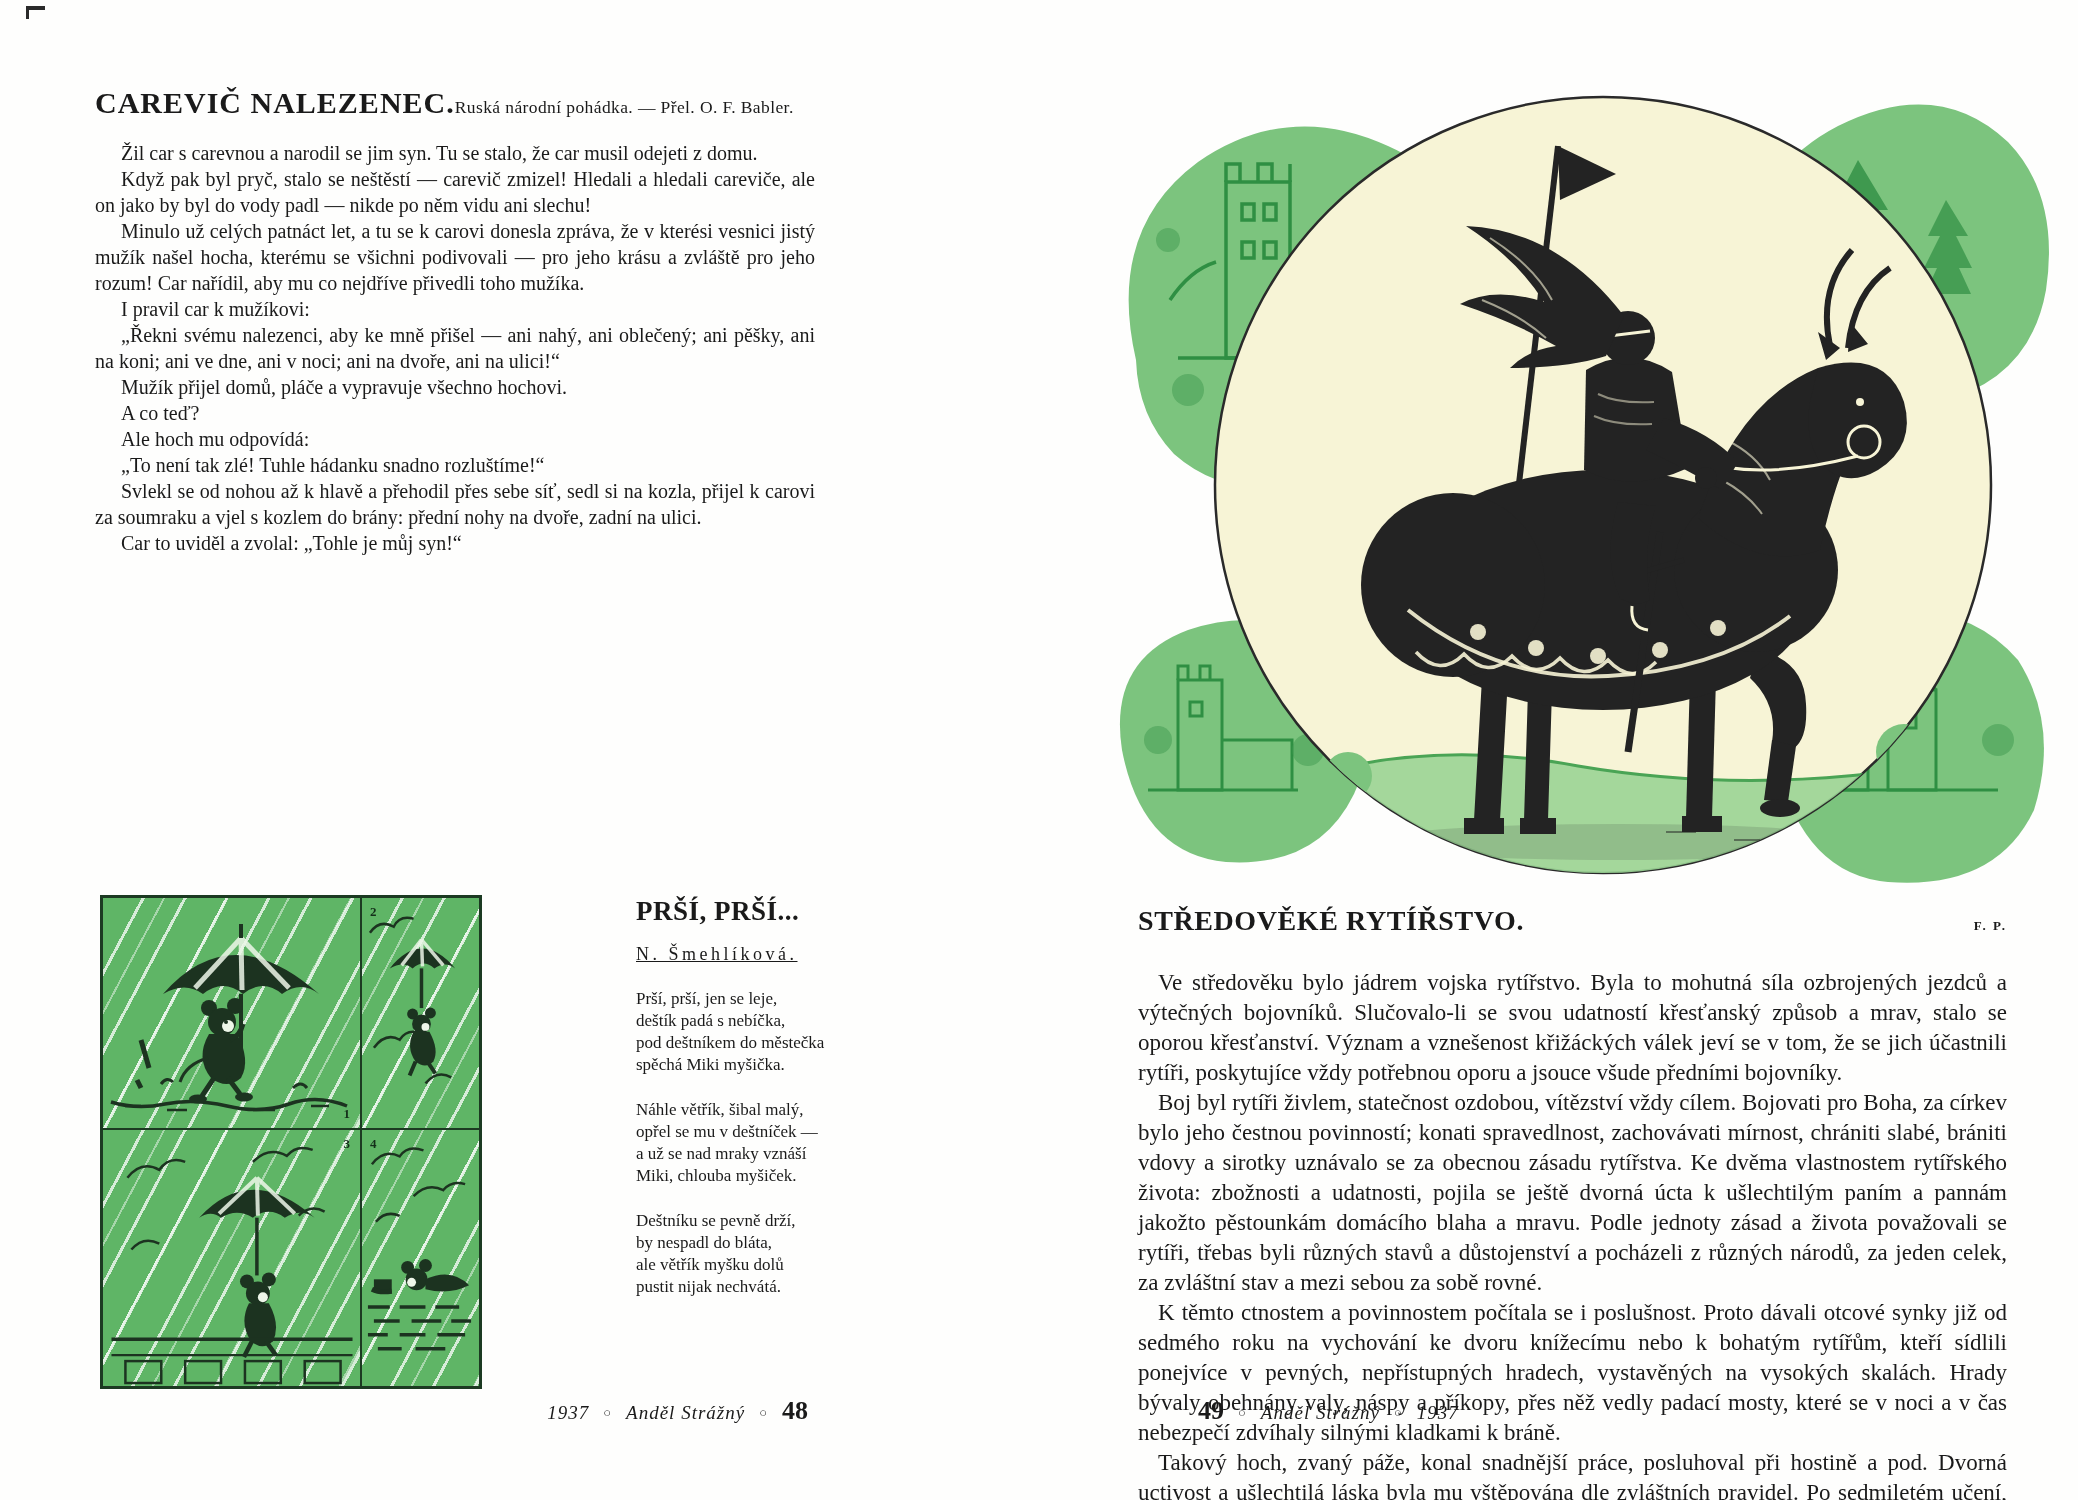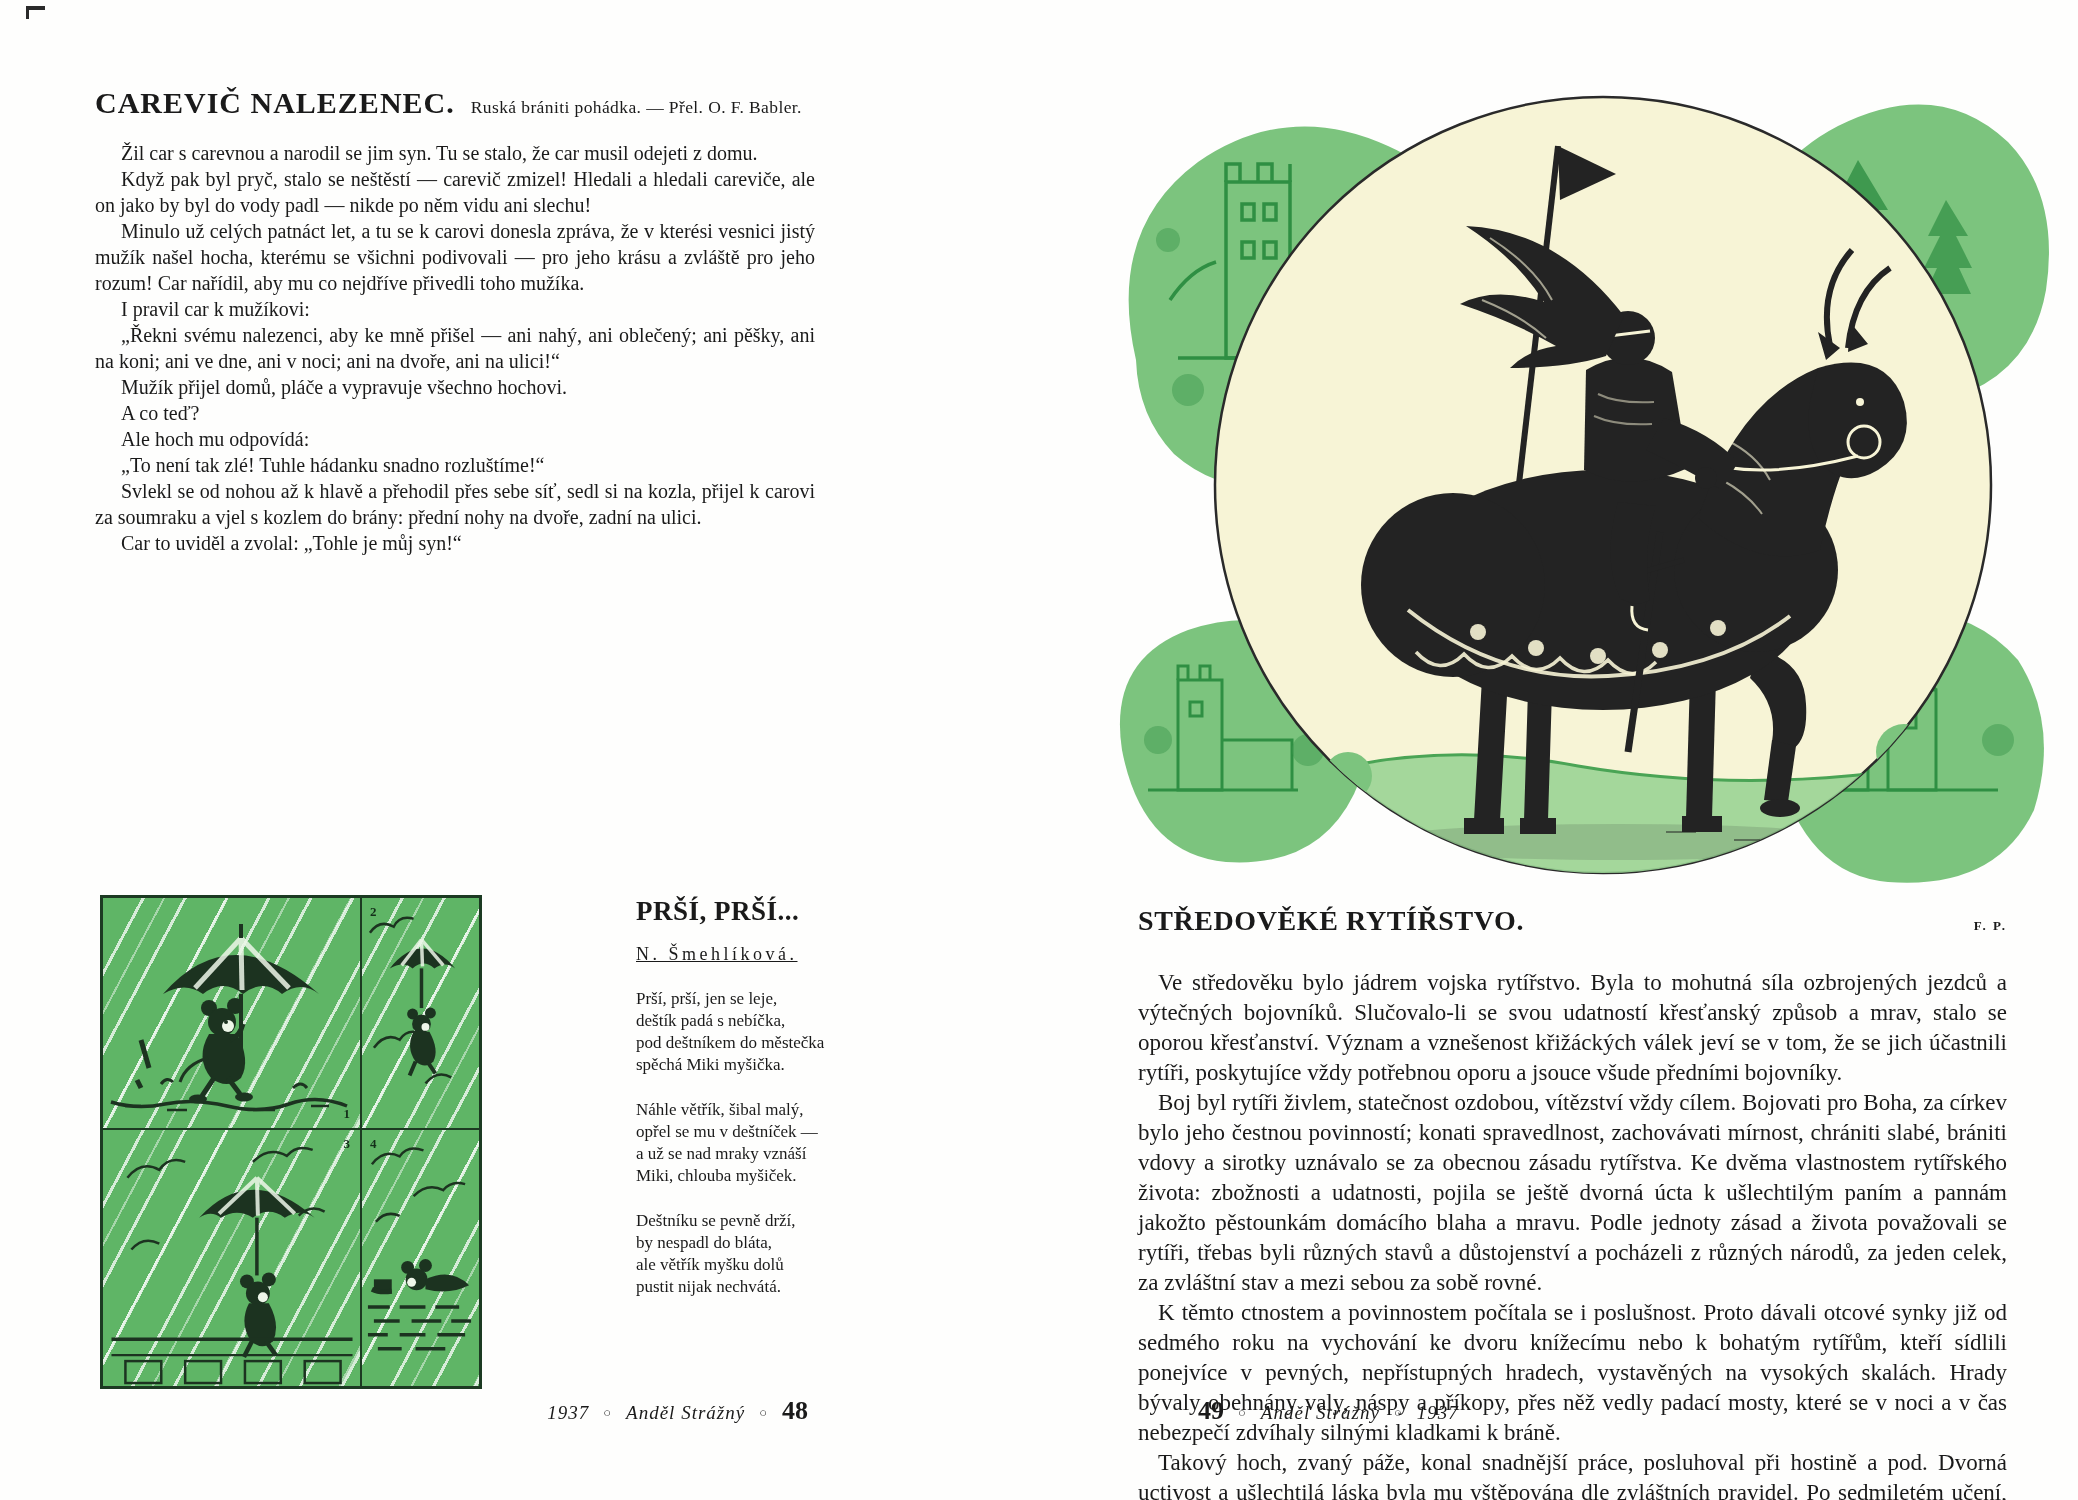--- a/index.html
+++ b/index.html
@@ -2,21 +2,21 @@
 <html><head>
 <meta charset="utf-8">
 <style>
   html,body{margin:0;padding:0;background:#e9e9e9;}
   .sheet{position:relative;width:2078px;height:1500px;background:#fefefdff;overflow:hidden;
          font-family:"Liberation Serif","DejaVu Serif",serif;color:#1a1a1a;}
   
   .scan-artifact{position:absolute;left:26px;top:6px;width:16px;height:9px;
                  border-top:4px solid #2a2a2a;border-left:3px solid #2a2a2a;}
   .left-article{position:absolute;left:95px;top:86px;width:720px;}
-  .la-head{display:flex;align-items:baseline;gap:16px;white-space:nowrap;}
+  .la-head{display:flex;align-items:baseline;white-space:nowrap;}
   .la-title{font-weight:bold;font-size:30px;letter-spacing:1px;}
   .la-sub{font-size:17.5px;letter-spacing:.4px;}
   .la-body{margin-top:20px;font-size:20px;line-height:26px;text-align:justify;}
   .la-body p{margin:0;text-indent:26px;}
   
   .comic{position:absolute;left:100px;top:895px;width:382px;height:494px;
          border:3px solid #1c3a22;box-sizing:border-box;
          display:grid;grid-template-columns:259px 1fr;grid-template-rows:232px 1fr;}
   .cpanel{position:relative;box-sizing:border-box;background-color:#5fb566;
     background-image:
@@ -50,21 +50,21 @@
 </head>
 <body>
 
 <div class="sheet">
 
   <div class="scan-artifact"></div>
 
   <div class="left-article">
     <div class="la-head">
       <span class="la-title">CAREVIČ NALEZENEC.</span>
-      <span class="la-sub">Ruská brániti pohádka. — Přel. O. F. Babler.</span>
+      <span class="la-sub">Ruská národní pohádka. — Přel. O. F. Babler.</span>
     </div>
     <div class="la-body">
       <p>Žil car s carevnou a narodil se jim syn. Tu se stalo, že car musil odejeti z domu.</p>
       <p>Když pak byl pryč, stalo se neštěstí — carevič zmizel! Hledali a hledali careviče, ale on jako by byl do vody padl — nikde po něm vidu ani slechu!</p>
       <p>Minulo už celých patnáct let, a tu se k carovi donesla zpráva, že v kterési vesnici jistý mužík našel hocha, kterému se všichni podivovali — pro jeho krásu a zvláště pro jeho rozum! Car nařídil, aby mu co nejdříve přivedli toho mužíka.</p>
       <p>I pravil car k mužíkovi:</p>
       <p>„Řekni svému nalezenci, aby ke mně přišel — ani nahý, ani oblečený; ani pěšky, ani na koni; ani ve dne, ani v noci; ani na dvoře, ani na ulici!“</p>
       <p>Mužík přijel domů, pláče a vypravuje všechno hochovi.</p>
       <p>A co teď?</p>
       <p>Ale hoch mu odpovídá:</p>

